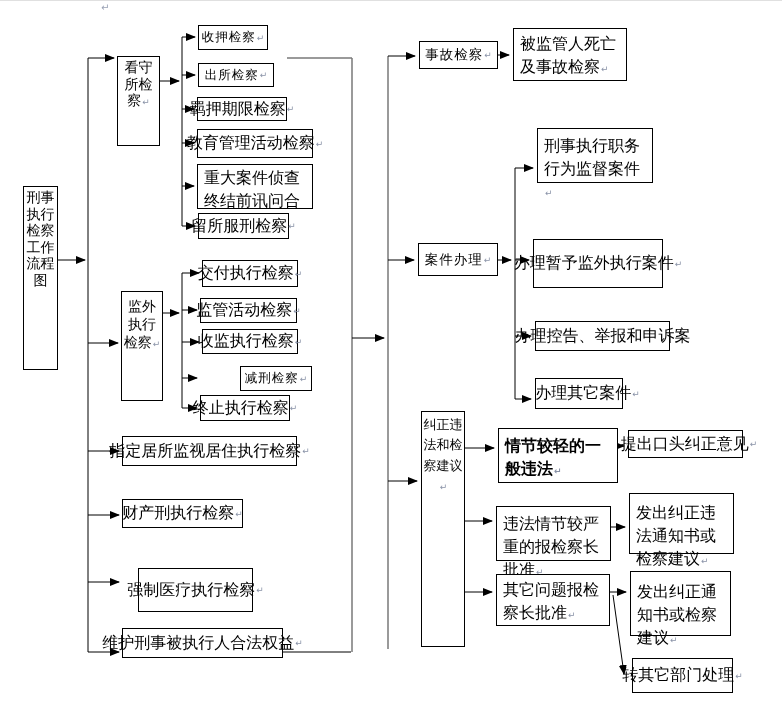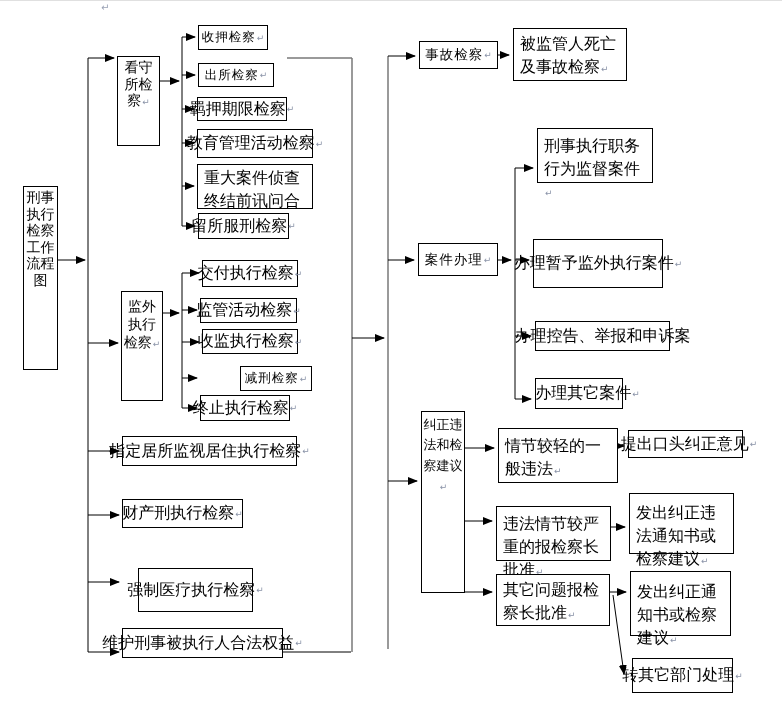--- a/index.html
+++ b/index.html
@@ -171,24 +171,24 @@
       <span class="mk">↵</span>
   </div>
   <div class="bx hx" style="left:535px;top:320px;width:135px;height:30px;">
     <span class="tight">办理控告、举报和申诉案</span>
   </div>
   <div class="bx hx" style="left:535px;top:377px;width:88px;height:31px;padding-left:17px;">
     <span class="tight">办理其它案件</span>
       <span class="mk">↵</span>
   </div>
 
-  <div class="bx v" style="left:421px;top:393px;width:44px;height:182px;font-size:13px;line-height:20.4px;padding-top:3px;">
+  <div class="bx v" style="left:421px;top:393px;width:44px;height:236px;font-size:13px;line-height:20.4px;padding-top:3px;">
     <span>纠正违法和检察建议</span><span class="mk">↵</span>
   </div>
-  <div class="bx ml" style="left:498px;top:427px;width:120px;height:55px;">
+  <div class="bx ml" style="left:498px;top:427px;width:120px;height:55px;font-weight:bold;">
     <span class="tight">情节较轻的一般违法</span><span class="mk">↵</span>
   </div>
   <div class="bx ml" style="left:496px;top:505px;width:115px;height:55px;">
     <span class="tight">违法情节较严重的报检察长批准</span><span class="mk">↵</span>
   </div>
   <div class="bx ml" style="left:496px;top:573px;width:114px;height:52px;padding-top:4px;">
     <span class="tight">其它问题报检察长批准</span><span class="mk">↵</span>
   </div>
 
   <div class="bx hx" style="left:628px;top:429px;width:115px;height:28px;padding-left:7px;">

